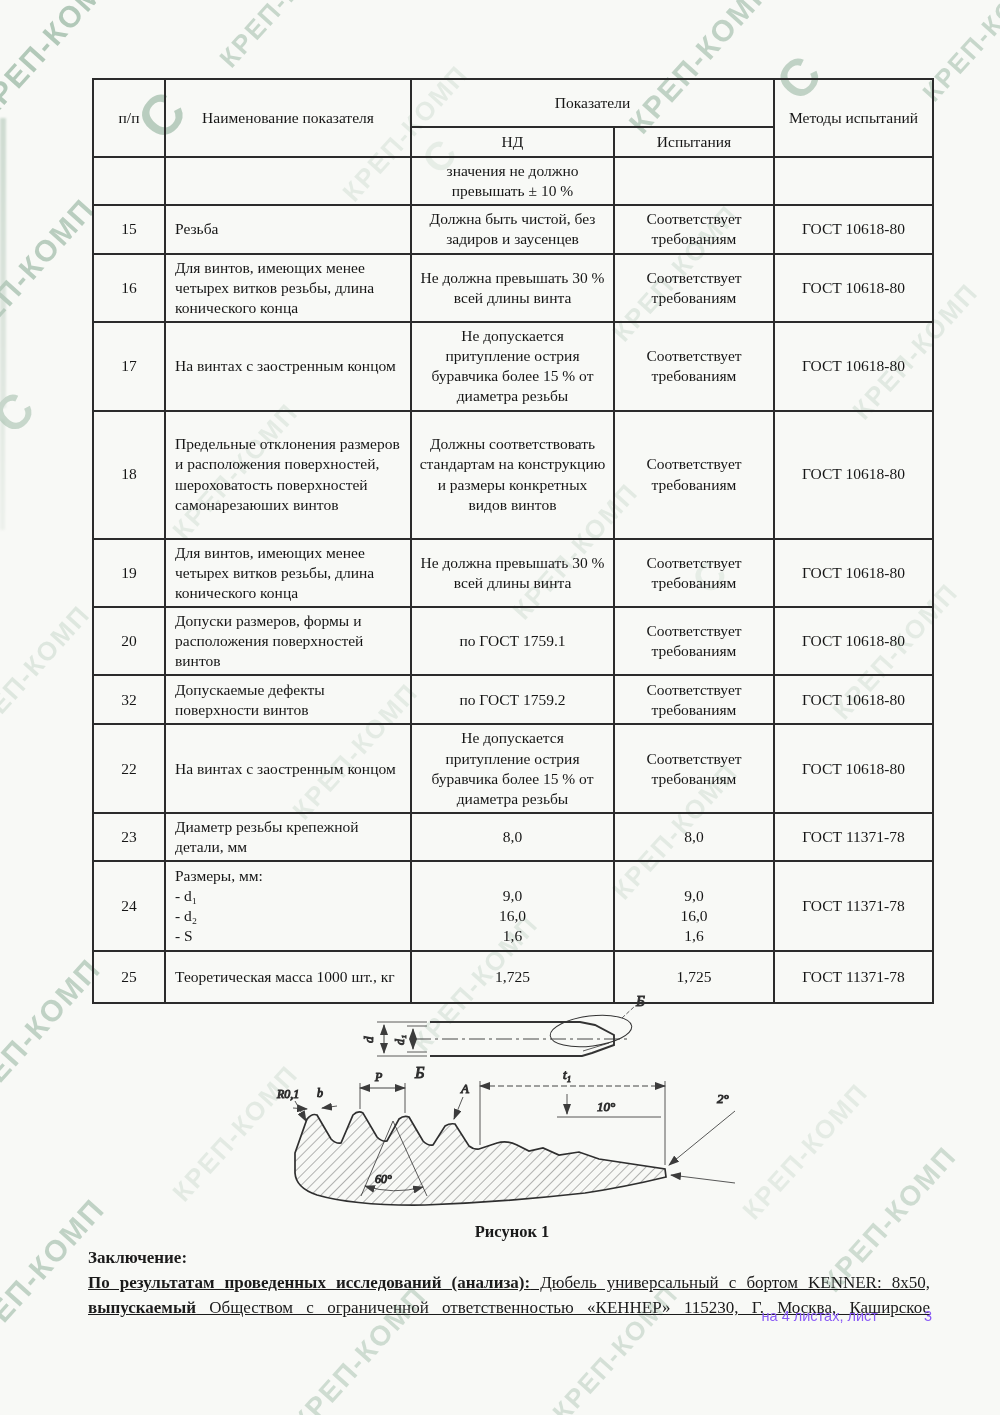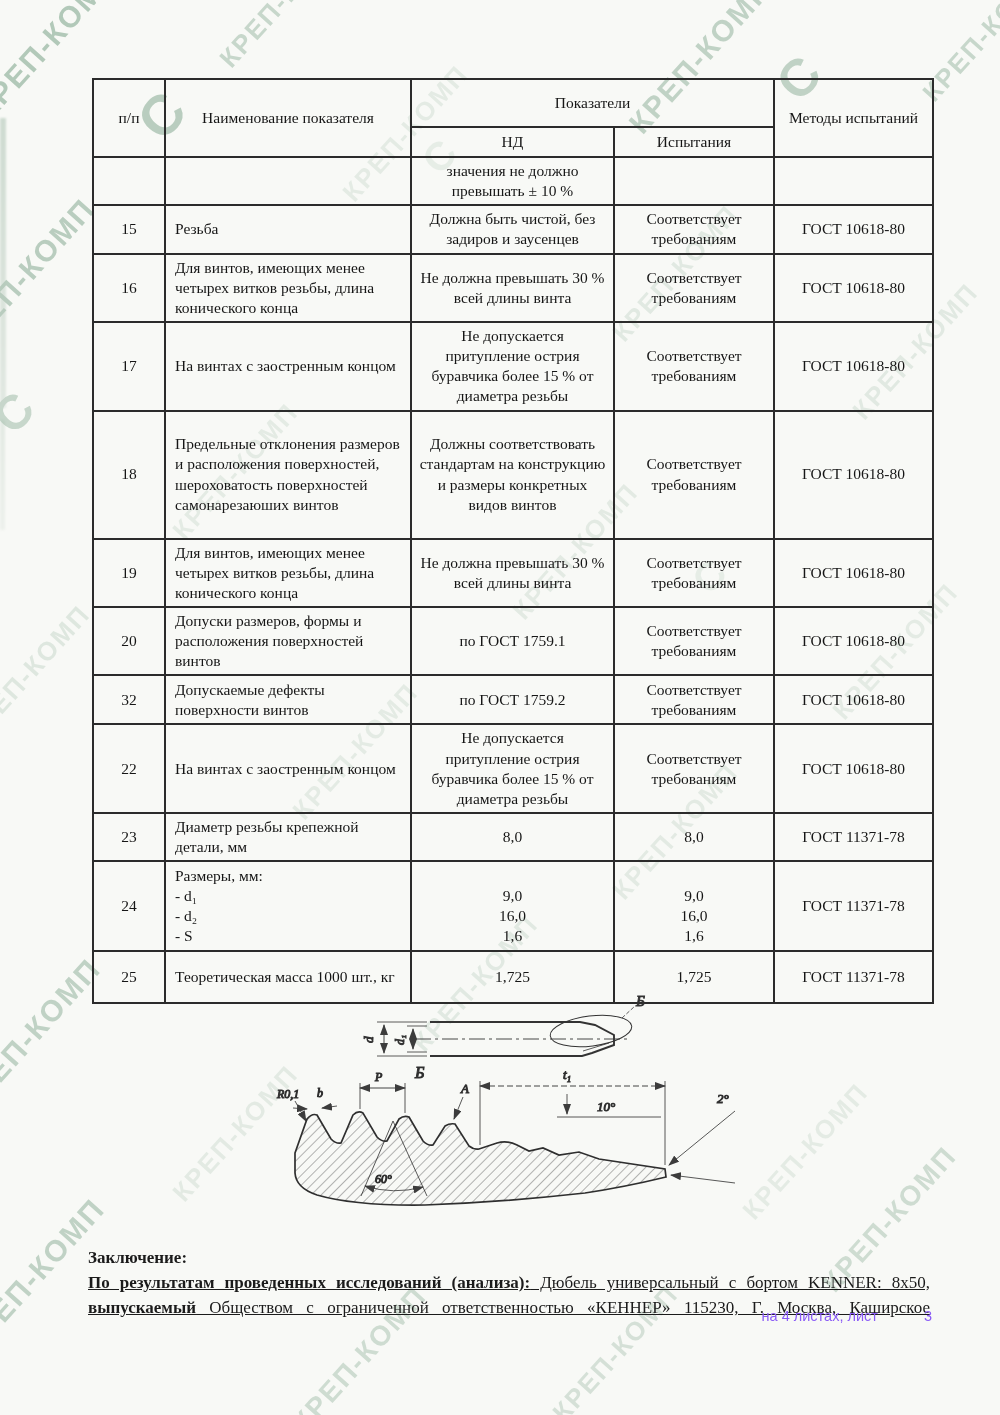--- a/index.html
+++ b/index.html
@@ -263,20 +263,21 @@
           <text x="452" y="110" font-size="13">2°</text>
 
           <line x1="128" y1="128" x2="96" y2="203" stroke-width="0.8"></line>
           <line x1="128" y1="128" x2="162" y2="203" stroke-width="0.8"></line>
           <path d="M100,193 Q128,202 158,194" stroke-width="0.8" marker-start="url(#ar)" marker-end="url(#ar)"></path>
           <text x="110" y="190" font-size="12">60°</text>
         </g>
       </svg>
     </div>
 
+    <div class="fig-caption">Рисунок 1</div>
 
     <div class="conclusion">
       <div class="concl-title">Заключение:</div>
       <div class="concl-line"><b>По результатам проведенных исследований (анализа):</b><span> Дюбель универсальный с бортом KENNER: 8х50,</span></div>
       <div class="concl-line"><b>выпускаемый</b><span> Обществом с ограниченной ответственностью «КЕННЕР»  115230, Г. Москва, Каширское</span></div>
     </div>
 
     <div class="footer">
       <span>на 4  листах, лист</span><span class="page-num">3</span>
     </div>

